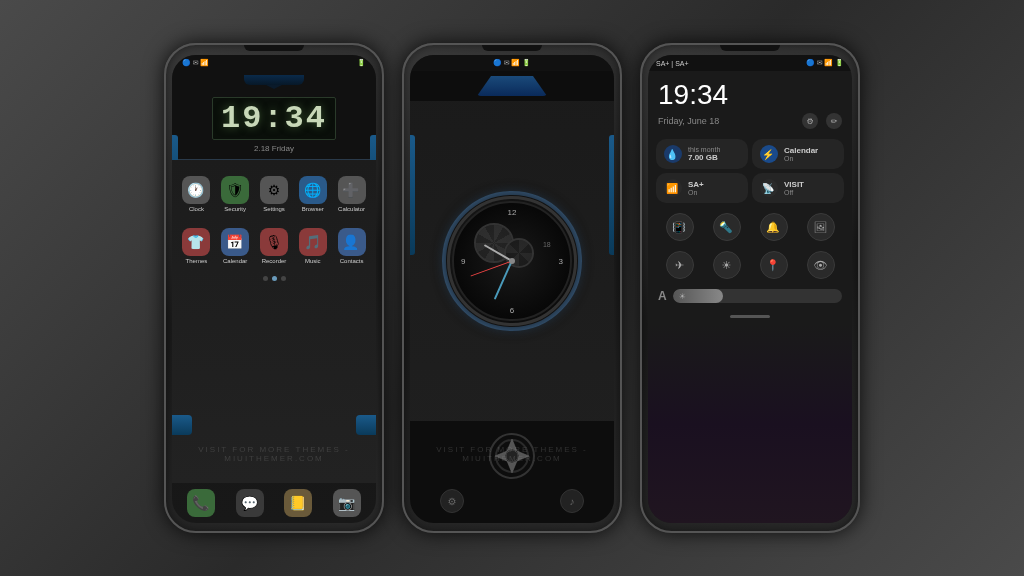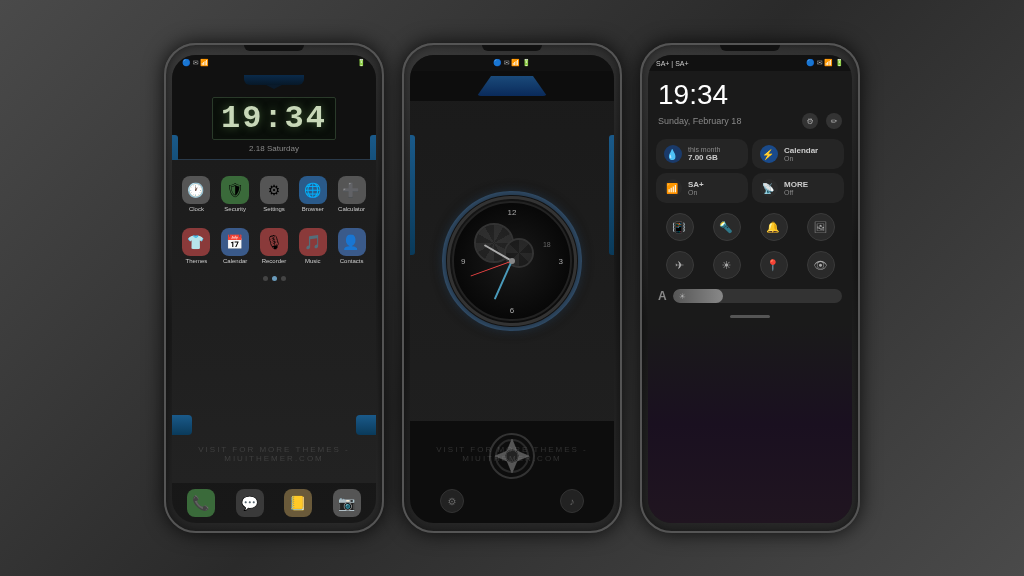--- a/index.html
+++ b/index.html
@@ -568,21 +568,21 @@
 
     <div class="p1-top-deco">
       <div class="p1-top-deco-inner" style="width:60px;height:10px;background:linear-gradient(180deg,#0a2a4a,#071828);border-radius:0 0 6px 6px;"></div>
     </div>
 
     <div class="p1-side-deco-left"></div>
     <div class="p1-side-deco-right"></div>
 
     <div class="p1-clock-area">
       <div class="p1-digital-clock">19:34</div>
-      <div class="p1-date">2.18 Saturday</div>
+      <div class="p1-date">2.18 Friday</div>
     </div>
 
     <div class="p1-middle">
 
       <div class="p1-apps-grid">
         <div class="p1-app-icon">
           <div class="p1-app-icon-img" style="background:#555;">🕐</div>
           <span class="p1-app-label">Clock</span>
         </div>
         <div class="p1-app-icon">
@@ -722,21 +722,21 @@
   <div class="phone-screen phone3-screen">
 
     <div class="p3-status-bar">
       <span class="p3-sa-label">SA+ | SA+</span>
       <span>🔵 ✉ 📶 🔋</span>
     </div>
 
     <div class="p3-time">19:34</div>
 
     <div class="p3-date-row">
-      <span class="p3-date-text">Sunday, February 18</span>
+      <span class="p3-date-text">Friday, June 18</span>
       <div class="p3-date-icons">
         <div class="p3-date-icon">⚙</div>
         <div class="p3-date-icon">✏</div>
       </div>
     </div>
 
     <div class="p3-quick-grid">
 
       <div class="p3-quick-tile">
         <div class="p3-tile-icon" style="background:#1a3a6a;color:#4a8aba;">💧</div>
@@ -758,21 +758,21 @@
         <div class="p3-tile-icon" style="background:#2a2a2a;color:#888;">📶</div>
         <div class="p3-tile-info">
           <span class="p3-tile-label">SA+</span>
           <span class="p3-tile-value">On</span>
         </div>
       </div>
 
       <div class="p3-quick-tile">
         <div class="p3-tile-icon" style="background:#2a2a2a;color:#888;">📡</div>
         <div class="p3-tile-info">
-          <span class="p3-tile-label">MORE</span>
+          <span class="p3-tile-label">VISIT</span>
           <span class="p3-tile-value">Off</span>
         </div>
       </div>
     </div>
 
     <div class="p3-icon-row">
       <div class="p3-icon-btn">📳</div>
       <div class="p3-icon-btn">🔦</div>
       <div class="p3-icon-btn">🔔</div>
       <div class="p3-icon-btn">🖼</div>

